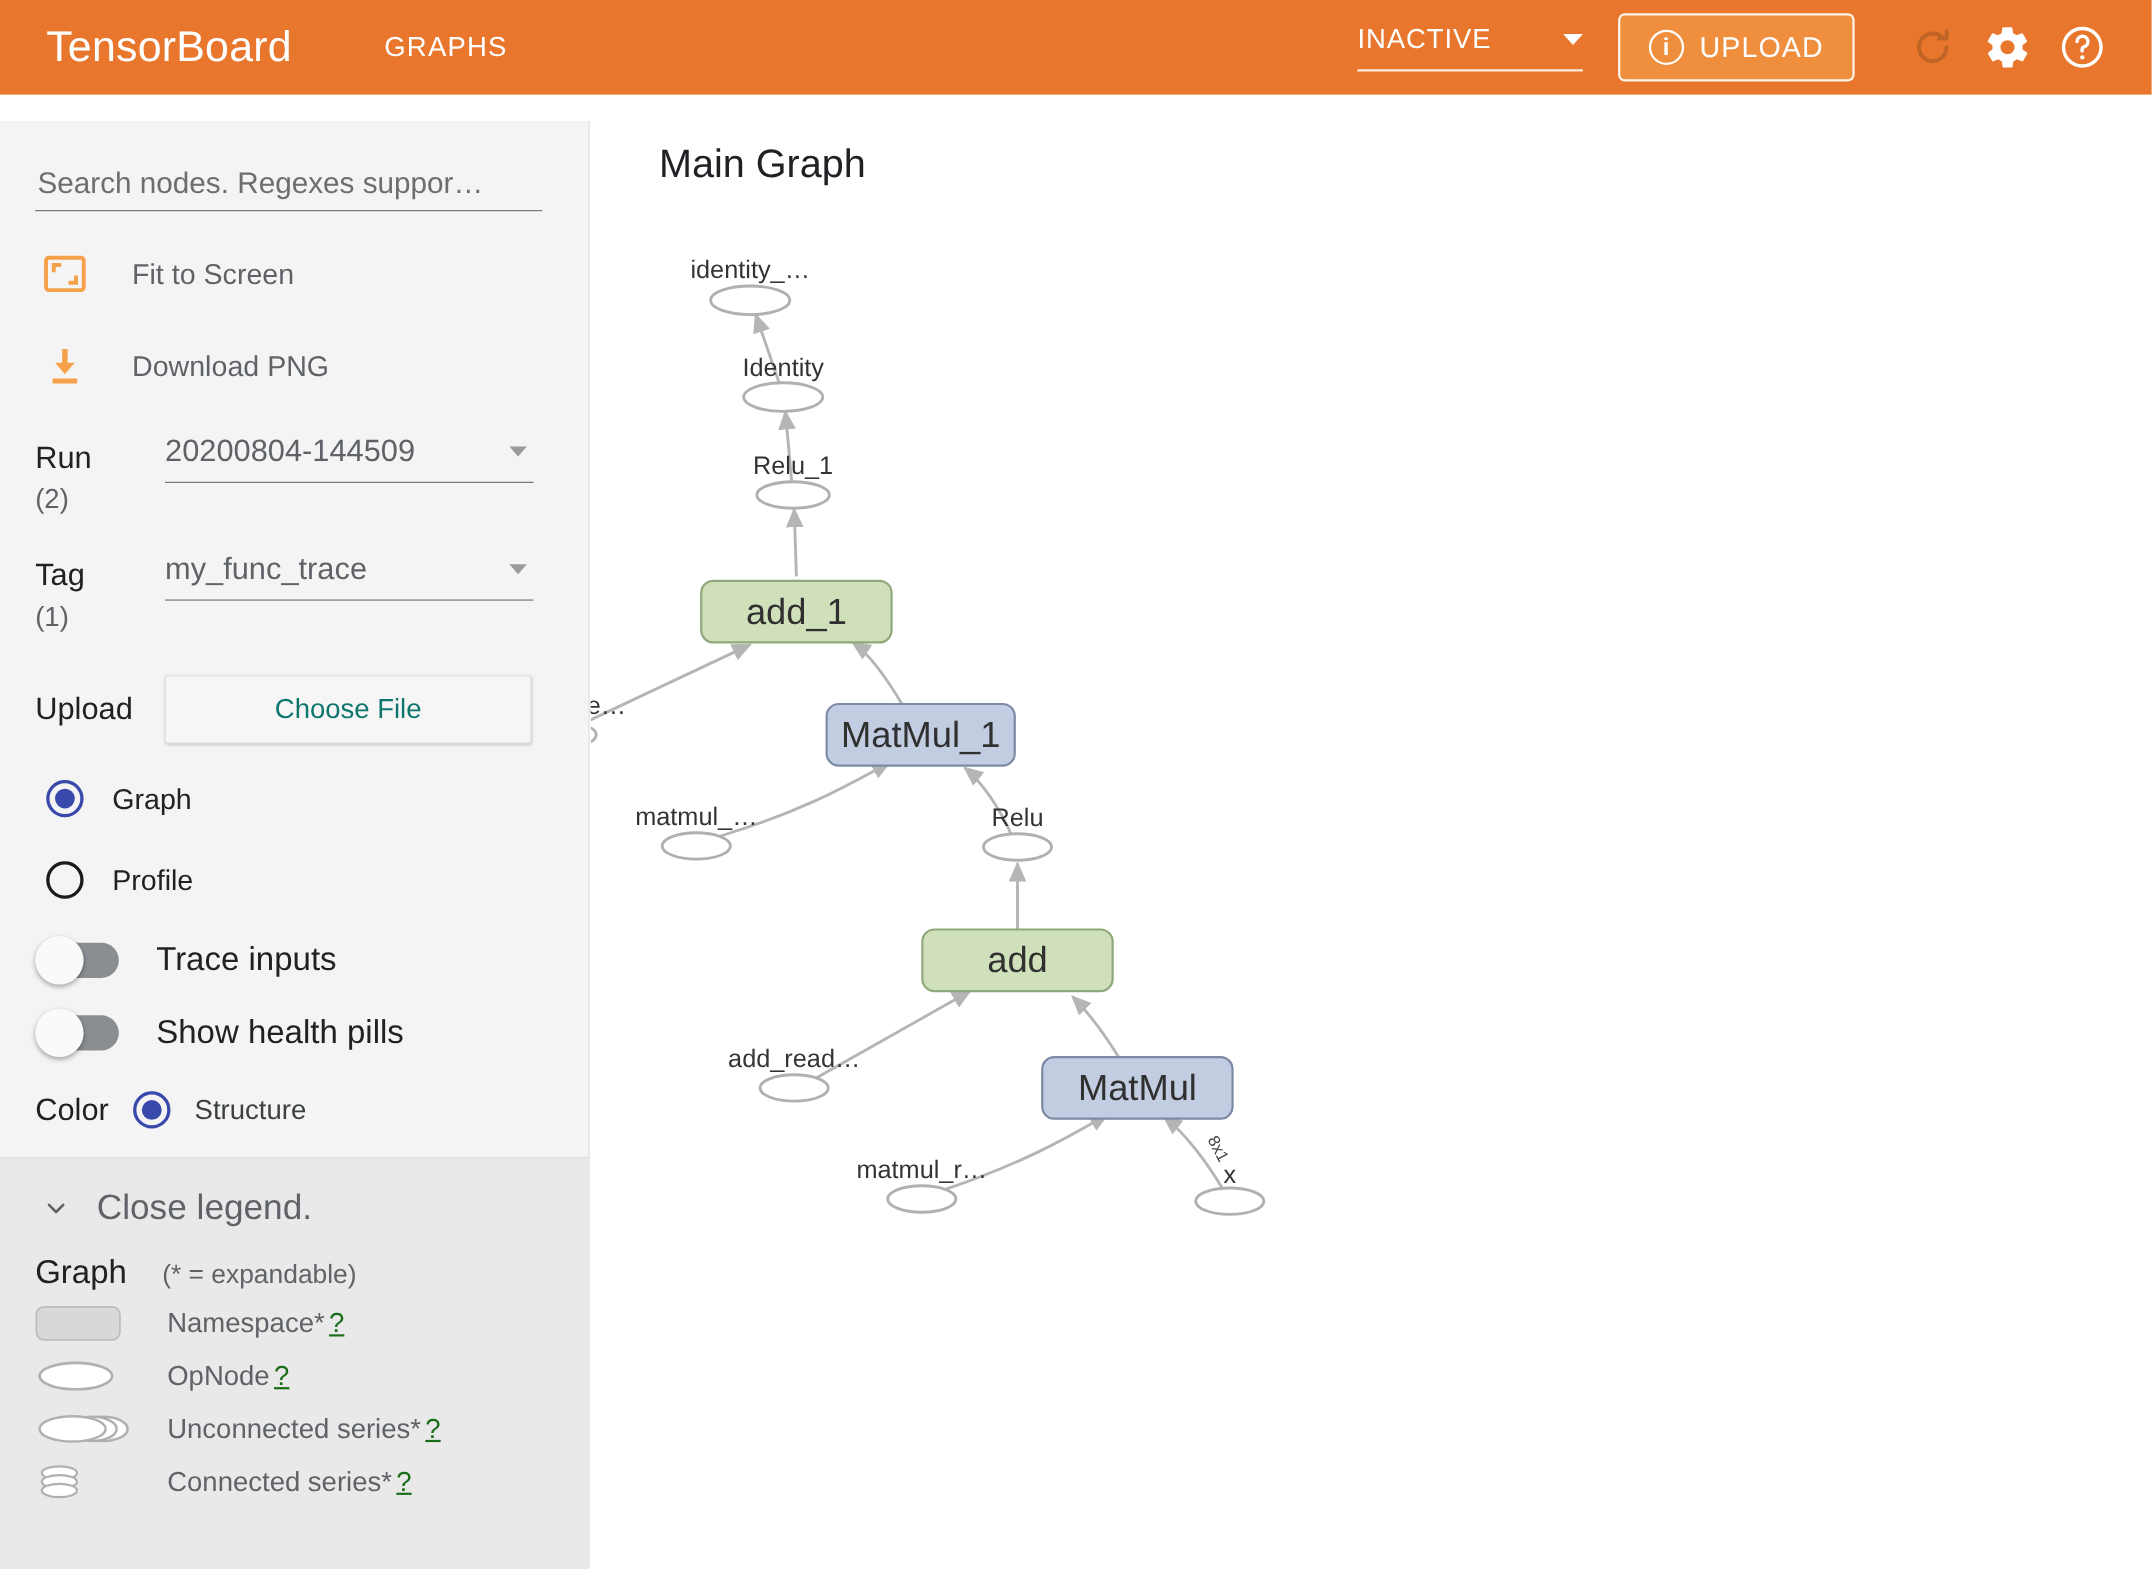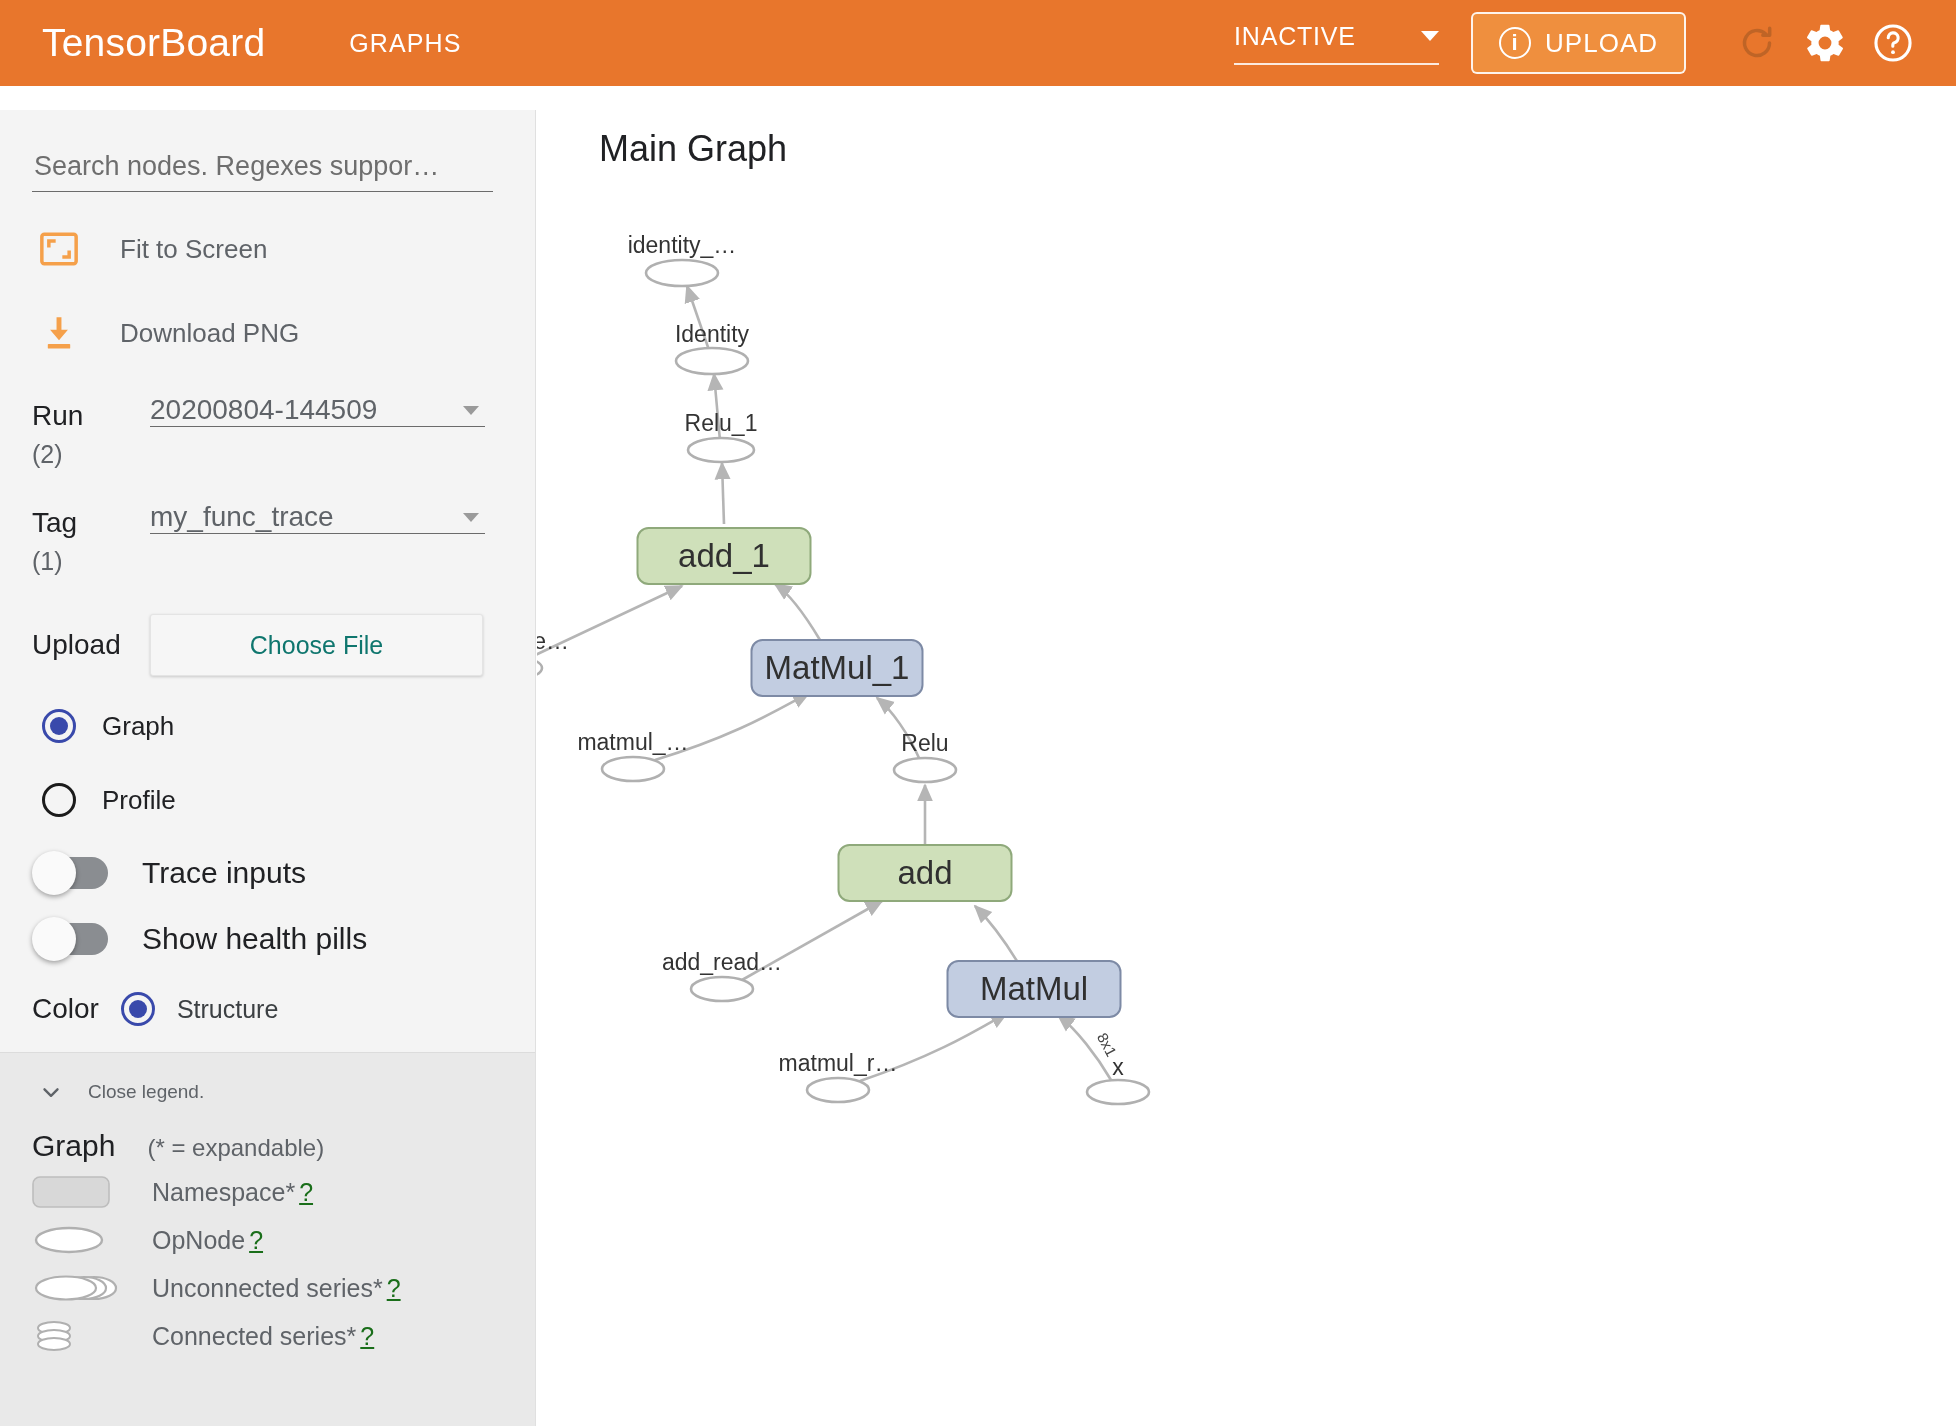--- a/index.html
+++ b/index.html
@@ -136,21 +136,21 @@
     padding-top: 8px;
   }
   .field-key .count {
     display: block;
     font-size: 25px; color: #5f6368;
     margin-top: 12px;
   }
   .field-select {
     width: 335px;
     border-bottom: 1.5px solid #6b6b6b;
-    padding-bottom: 0;
+    padding-bottom: 12px;
     display: flex; align-items: center; justify-content: space-between;
   }
   .field-select .val {
     font-size: 28px; color: #5f6368;
   }
   .caret-gray {
     width: 0; height: 0;
     border-left: 8px solid transparent;
     border-right: 8px solid transparent;
     border-top: 9px solid #9a9a9a;
@@ -232,21 +232,21 @@
 
   .legend {
     border-top: 1px solid #dcdcdc;
     background: #e9e9e9;
     padding: 26px 0 0 0;
     height: 428px;
   }
   .legend-close {
     display: flex; align-items: center;
     margin-left: 38px;
-    font-size: 19px; color: #5f6368;
+    font-size: 32px; color: #5f6368;
   }
   .chev {
     width: 26px; height: 26px; margin-right: 24px;
     display: flex; align-items: center; justify-content: center;
   }
   .legend-title-row {
     display: flex; align-items: baseline;
     margin: 24px 0 0 32px;
   }
   .legend-title { font-size: 30px; color: #202124; }

